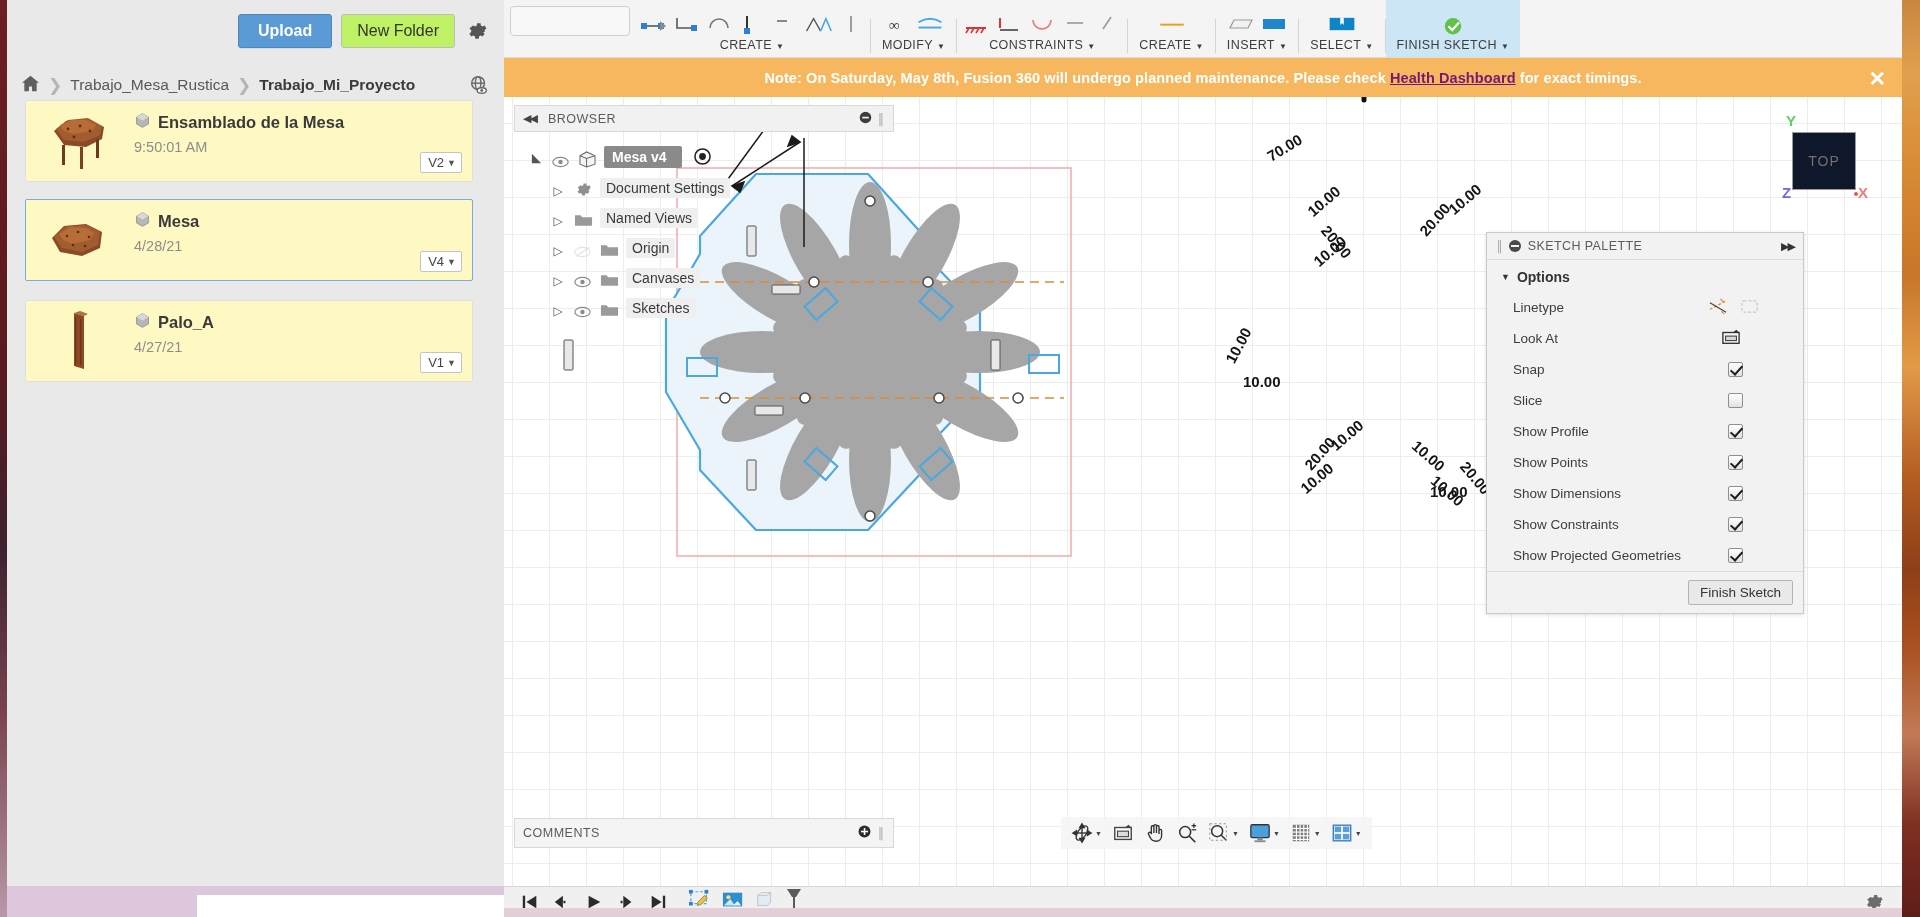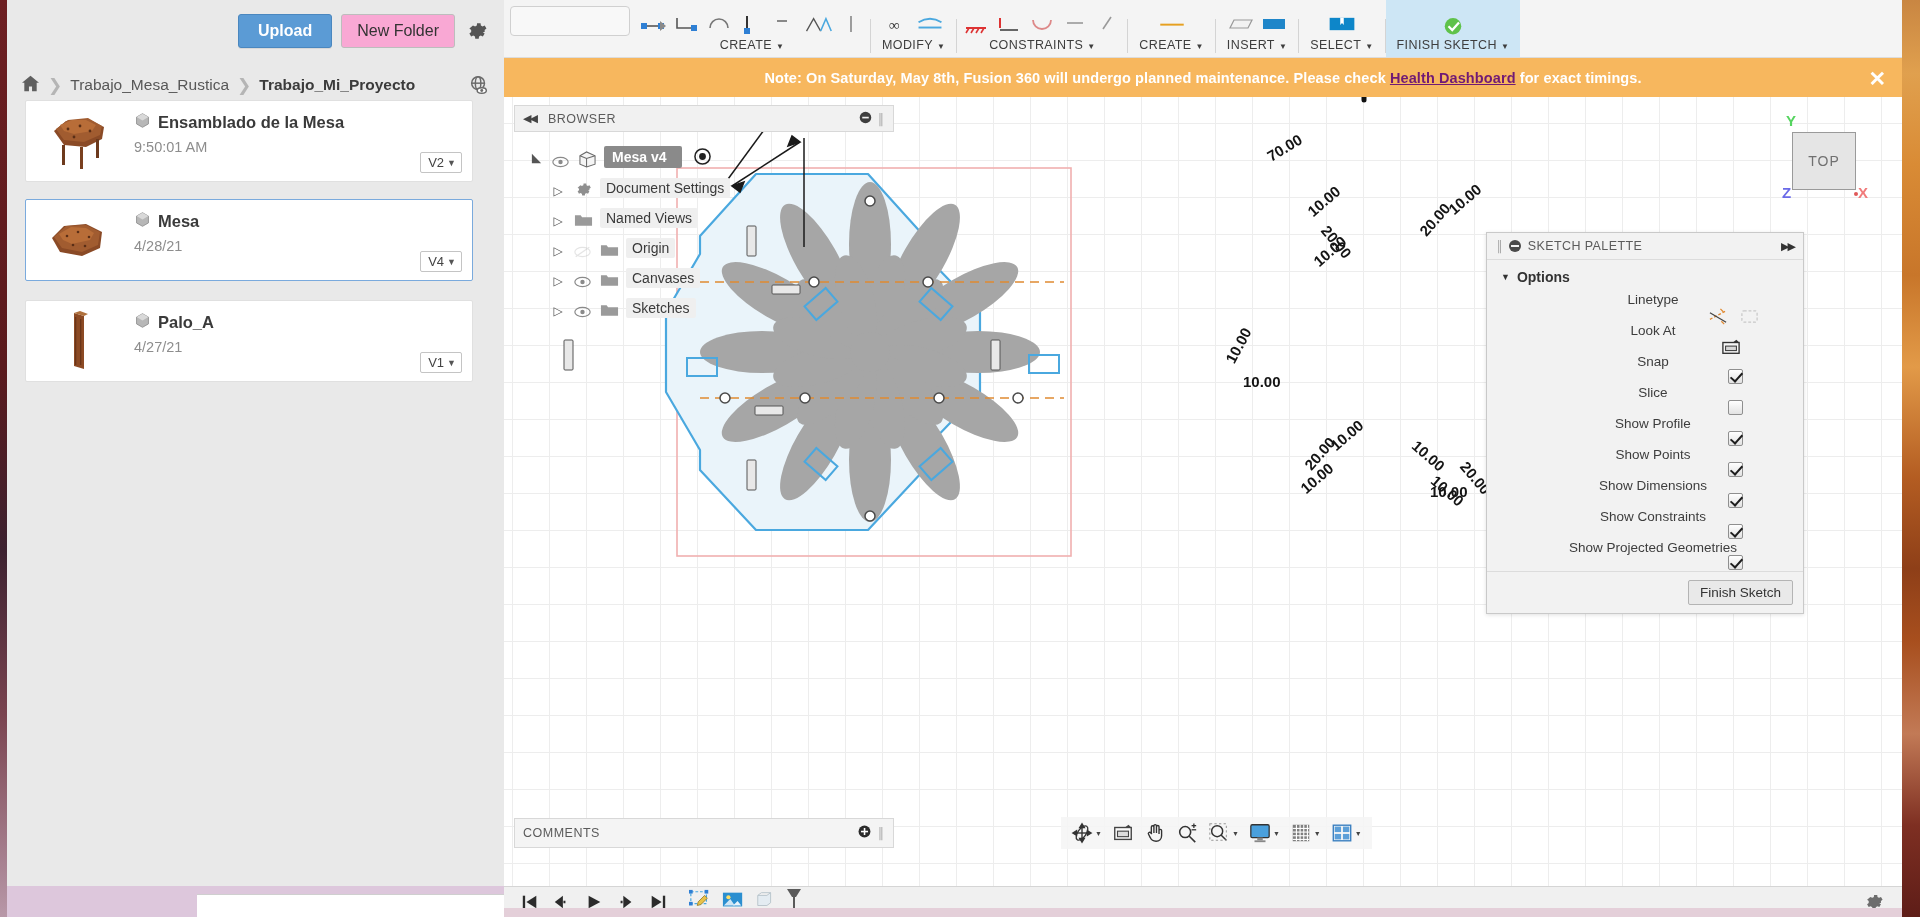--- a/index.html
+++ b/index.html
@@ -30,37 +30,37 @@
   }
   #panel-toolbar{
     position:absolute; right:14px; top:14px; display:flex; align-items:center; gap:9px;
   }
   .btn-upload{
     background:#5b9bd5; color:#fff; border:1px solid #4a87bf; border-radius:3px;
     font-size:16px; font-weight:bold; padding:7px 19px; cursor:pointer;
     box-shadow:0 1px 0 rgba(0,0,0,.07);
   }
   .btn-newfolder{
-    background:#f9a8d4; color:#333; border:1px solid #bdbdbd; border-radius:3px;
+    background:#bef264; color:#333; border:1px solid #bdbdbd; border-radius:3px;
     font-size:16px; padding:7px 15px; cursor:pointer;
   }
   .gear-btn{ width:26px; height:26px; cursor:pointer; display:flex; align-items:center; justify-content:center;}
 
   #breadcrumb{
     position:absolute; left:14px; top:72px; right:14px; height:26px;
     display:flex; align-items:center; gap:8px; font-size:15.5px; color:#5a5a5a;
   }
   #breadcrumb .sep{ color:#b5b5b5; font-size:17px; }
   #breadcrumb .crumb{ color:#575757; cursor:pointer; }
   #breadcrumb .crumb.active{ color:#3b3b3b; font-weight:bold; }
   #globe-icon{ position:absolute; right:12px; top:72px; width:24px; height:26px; display:flex; align-items:center;}
 
   .file-card{
     position:absolute; left:18px; width:448px; height:82px;
-    background:#ffffff; border:1px solid #e0e0e0; border-radius:2px;
+    background:#fef9c3; border:1px solid #e0e0e0; border-radius:2px;
   }
   .file-card.selected{ border:1px solid #7aaadd; }
   .file-thumb{ position:absolute; left:16px; top:8px; width:74px; height:64px; }
   .file-title{ position:absolute; left:108px; top:11px; font-size:16.5px; font-weight:bold; color:#3a3a3a;
     display:flex; align-items:center; gap:7px;}
   .file-date{ position:absolute; left:108px; top:38px; font-size:14.5px; color:#8d8d8d; }
   .ver-chip{
     position:absolute; right:10px; bottom:8px; border:1px solid #c4c4c4; border-radius:2px;
     background:#fff; font-size:13px; color:#444; padding:2px 5px 2px 7px; cursor:pointer;
     display:flex; align-items:center; gap:3px;
@@ -145,21 +145,21 @@
     position:absolute; left:557px; top:817px; height:32px;
     background:rgba(244,244,244,.85); display:flex; align-items:center; padding:0 6px; gap:2px;
   }
   .nav-item{ display:flex; align-items:center; gap:2px; padding:0 4px; cursor:pointer; height:32px;}
   .nav-caret{ font-size:7px; color:#444; }
 
   
   #view-cube{ position:absolute; right:30px; top:112px; width:110px; height:96px; }
   #cube-face{
     position:absolute; left:30px; top:20px; width:64px; height:58px;
-    background:#e5e5e5; border:1px solid #9a9a9a;
+    background:#0f172a; border:1px solid #9a9a9a;
     display:flex; align-items:center; justify-content:center;
     font-size:14px; color:#707070; letter-spacing:1px; cursor:pointer;
   }
   #axis-y{ position:absolute; left:24px; top:0px; font-size:15px; color:#55d45f; font-weight:bold;}
   #axis-z{ position:absolute; left:20px; top:72px; font-size:15px; color:#6a6ae8; font-weight:bold;}
   #axis-x{ position:absolute; left:96px; top:72px; font-size:15px; color:#f07a7a; font-weight:bold;}
   #axis-dot{ position:absolute; left:92px; top:80px; width:4px; height:4px; background:#e05858; border-radius:50%;}
 
   
   #sketch-palette{
@@ -174,21 +174,21 @@
   #sp-header .sp-dot{ width:12px;height:12px;border-radius:50%;background:#4a4a4a;position:relative;}
   #sp-header .sp-dot::after{content:"";position:absolute;left:2px;top:5px;width:8px;height:2px;background:#f2f2f2;}
   #sp-header .sp-title{ font-size:12.5px; color:#5b5b5b; letter-spacing:.4px;}
   #sp-header .sp-expand{ margin-left:auto; font-size:11px; color:#333; letter-spacing:-2px; cursor:pointer;}
   #sp-options-head{
     display:flex; align-items:center; gap:7px; padding:9px 12px 7px 14px;
     font-size:14px; font-weight:bold; color:#333;
   }
   #sp-options-head .tri{ font-size:9px; }
   .sp-row{
-    display:flex; align-items:center; height:31px; padding:0 10px 0 26px; font-size:13.5px; color:#3d3d3d;flex-direction:column;
+    display:flex; align-items:center; height:31px; padding:0 10px 0 26px; font-size:13.5px; color:#3d3d3d;
   }
   .sp-row .sp-ctl{ margin-left:auto; display:flex; align-items:center; gap:12px; padding-right:34px;}
   .chk{
     width:15px; height:15px; border:1px solid #8f8f8f; border-radius:2px;
     background:linear-gradient(180deg,#fff,#e2e2e2); position:relative; cursor:pointer;
   }
   .chk.on::after{
     content:""; position:absolute; left:4px; top:0px; width:5px; height:10px;
     border:solid #1c1c1c; border-width:0 2px 2px 0; transform:rotate(42deg);
   }

